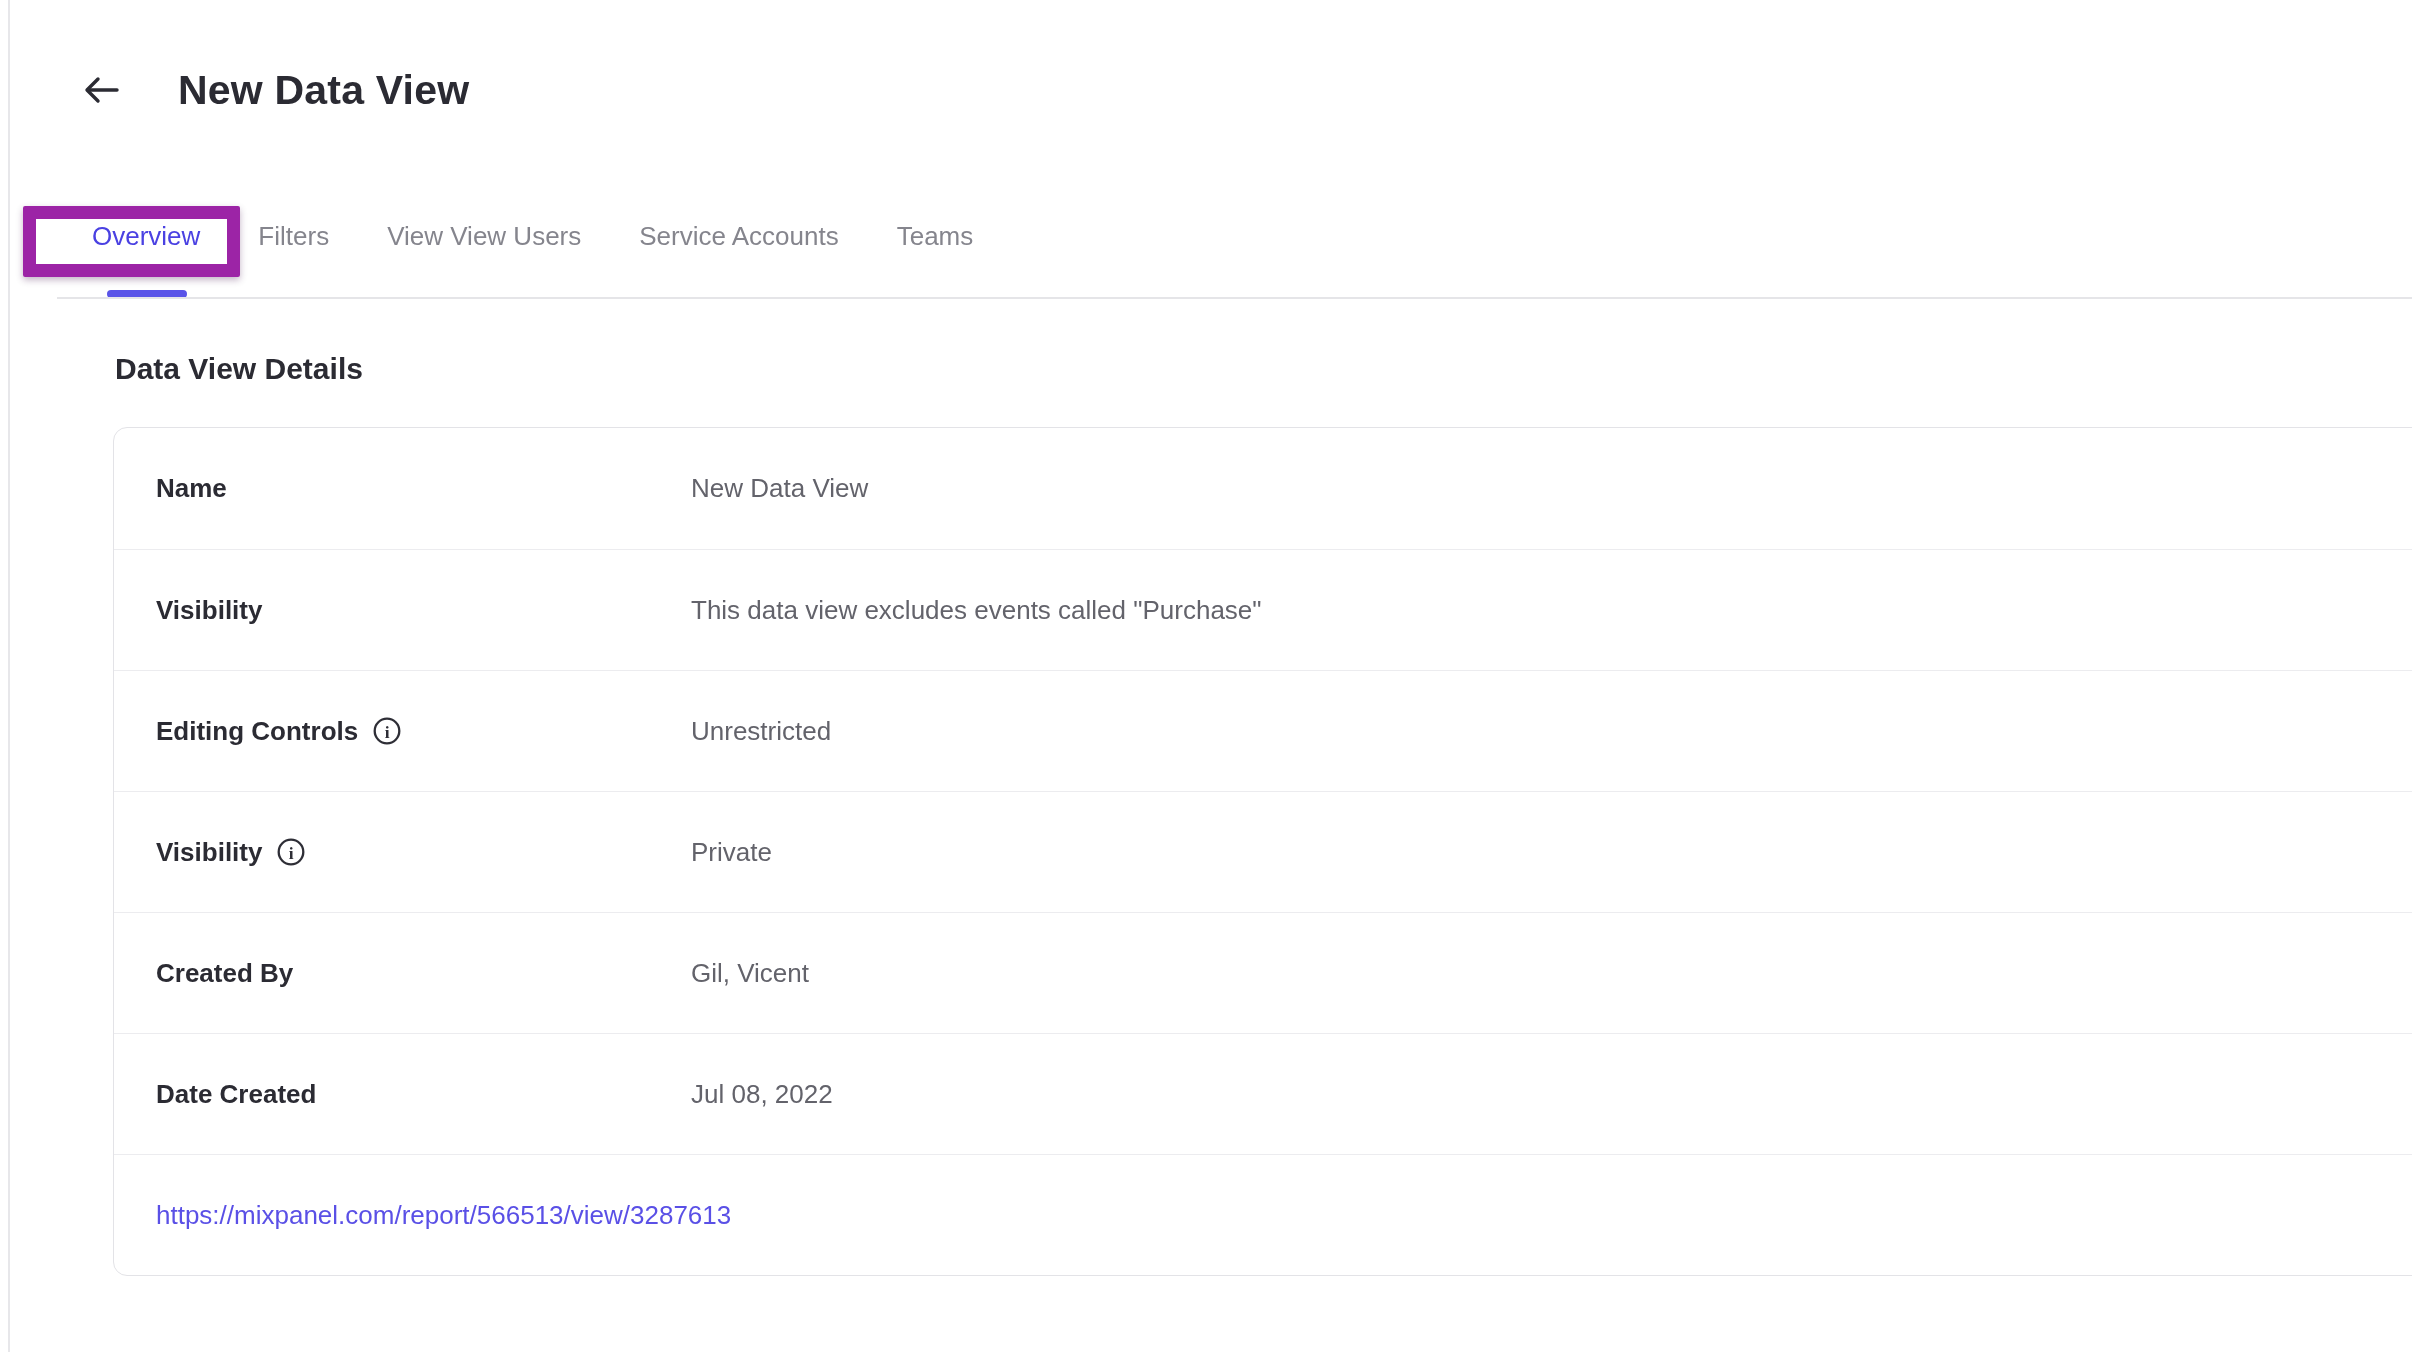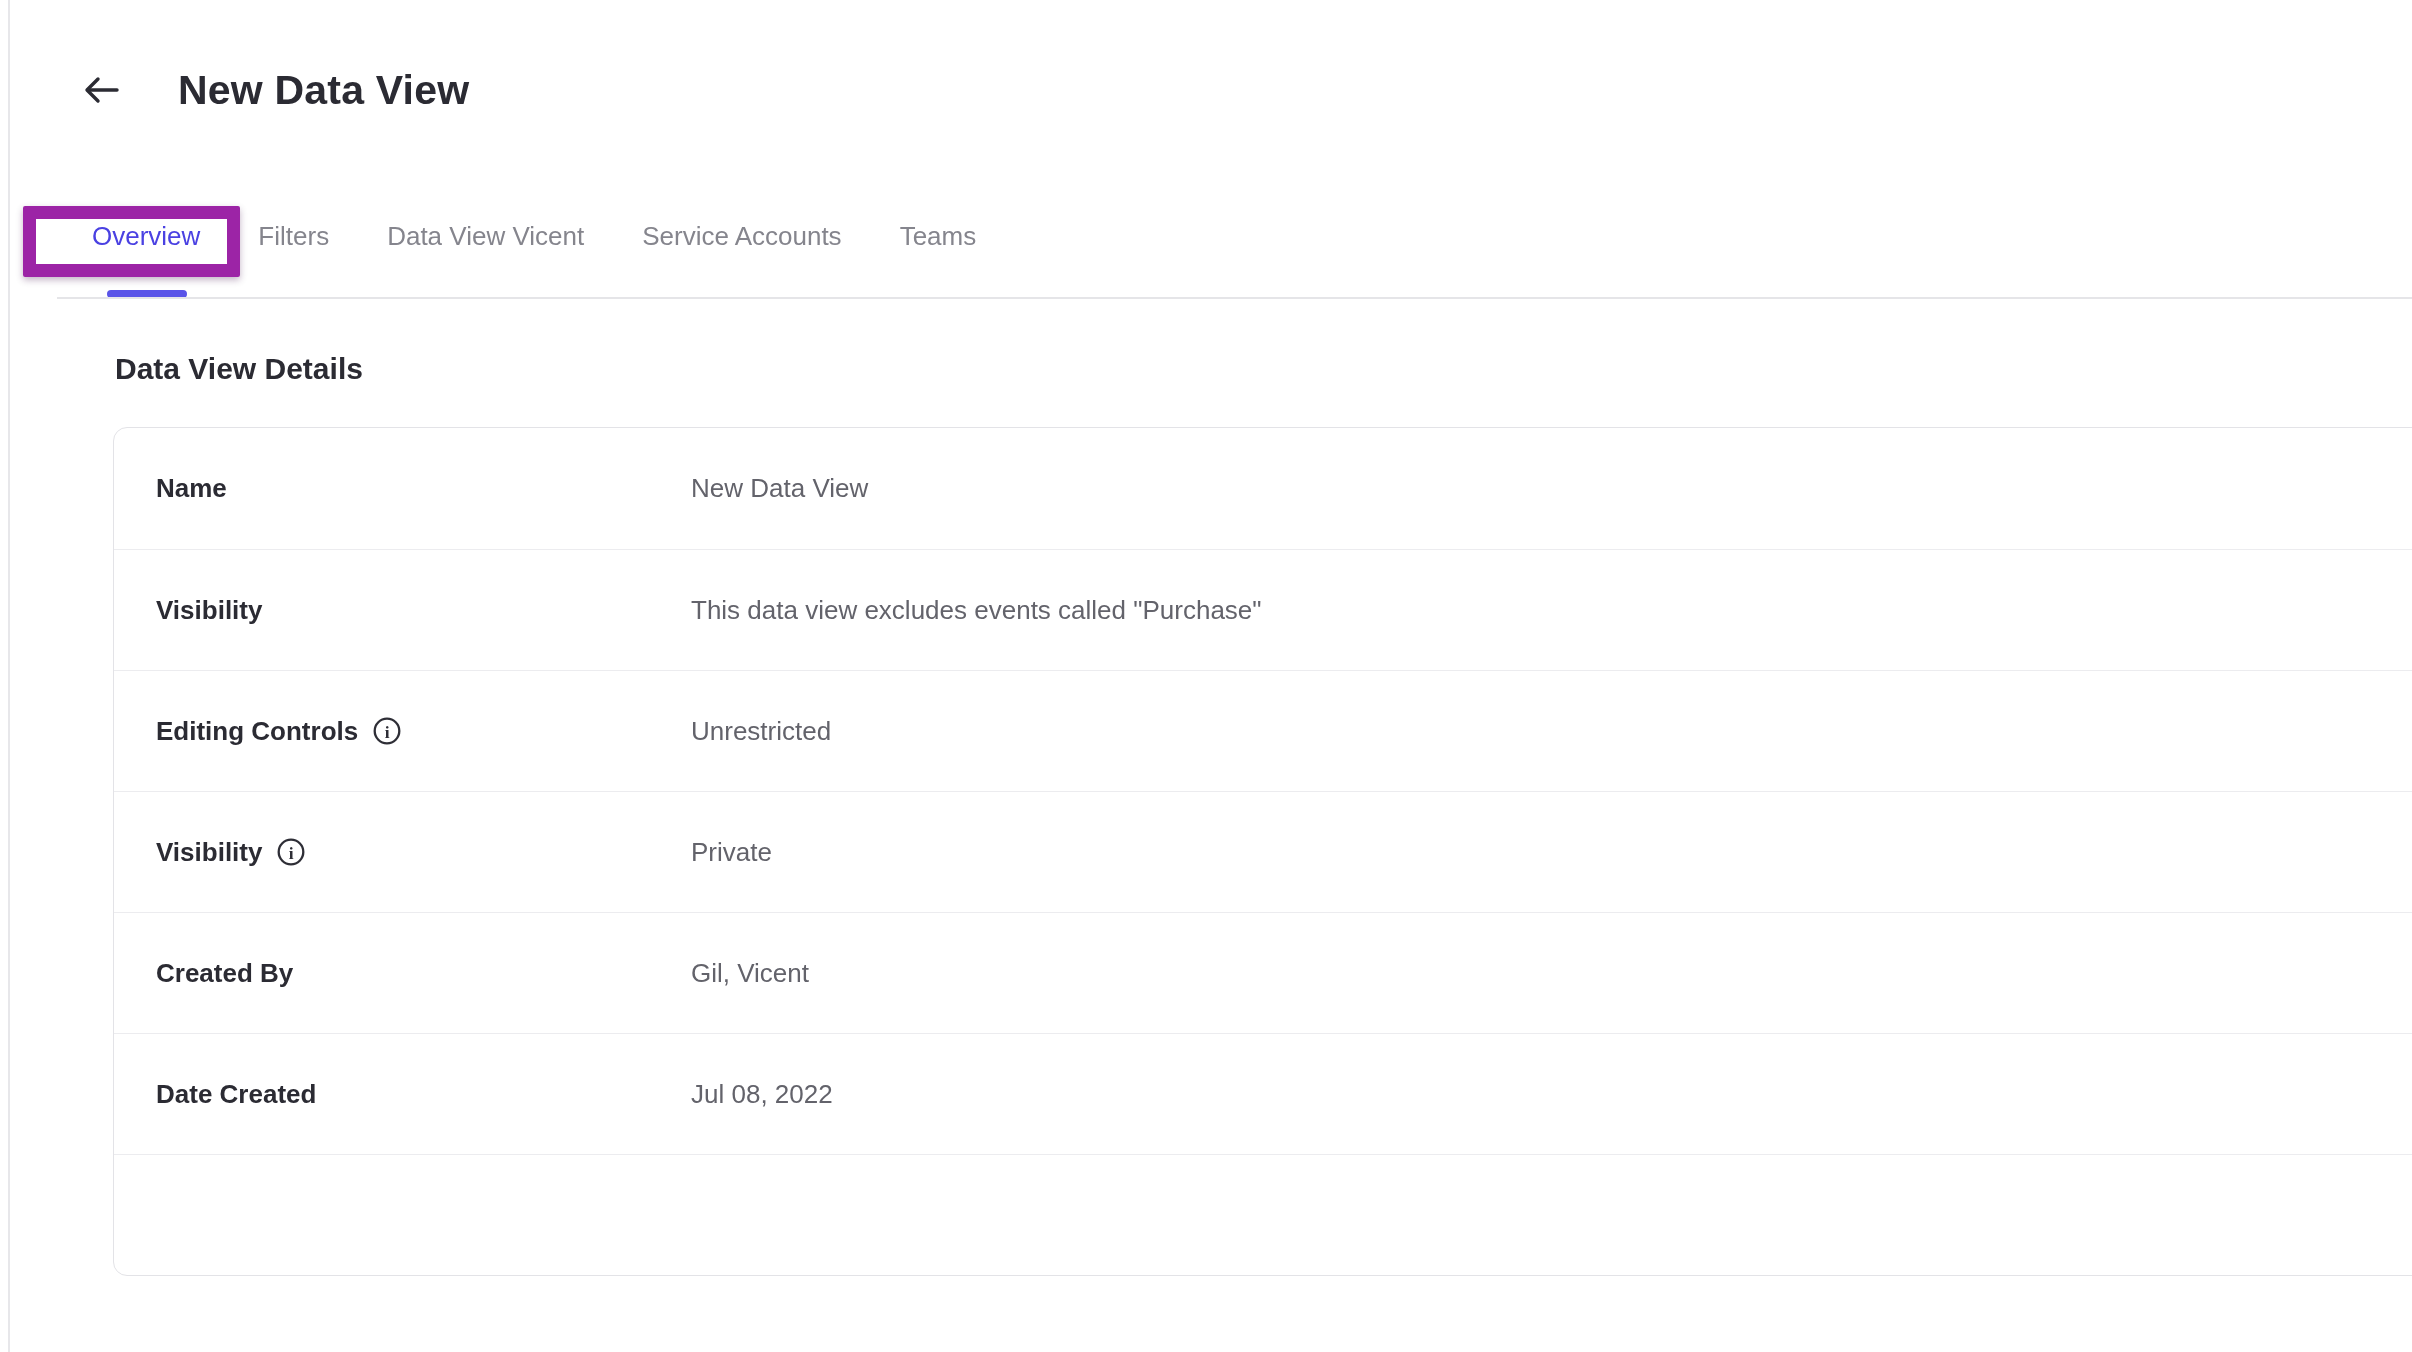--- a/index.html
+++ b/index.html
@@ -113,21 +113,21 @@
         </g>
       </svg>
     </span>
   </button>
   <h1 class="page-title">New Data View</h1>
 </div>
 
 <div class="tabbar">
   <button class="tab active">Overview</button>
   <button class="tab">Filters</button>
-  <button class="tab">Data View Vicent</button>
+  <button class="tab">View View Users</button>
   <button class="tab">Service Accounts</button>
   <button class="tab">Teams</button>
 </div>
 <div class="tab-underline"></div>
 <div class="tab-divider"></div>
 <div class="annotation-box"></div>
 
 <h2 class="section-heading">Data View Details</h2>
 
 <div class="details-card">
@@ -180,15 +180,18 @@
   </div>
 
   <div class="detail-row">
     <div class="detail-label">
       <span>Date Created</span>
     </div>
     <div class="detail-value">Jul 08, 2022</div>
   </div>
 
   <div class="detail-row">
+    <div class="detail-value">
+      <a href="#">https://mixpanel.com/report/566513/view/3287613</a>
+    </div>
   </div>
 
 </div>
 
 </body></html>

